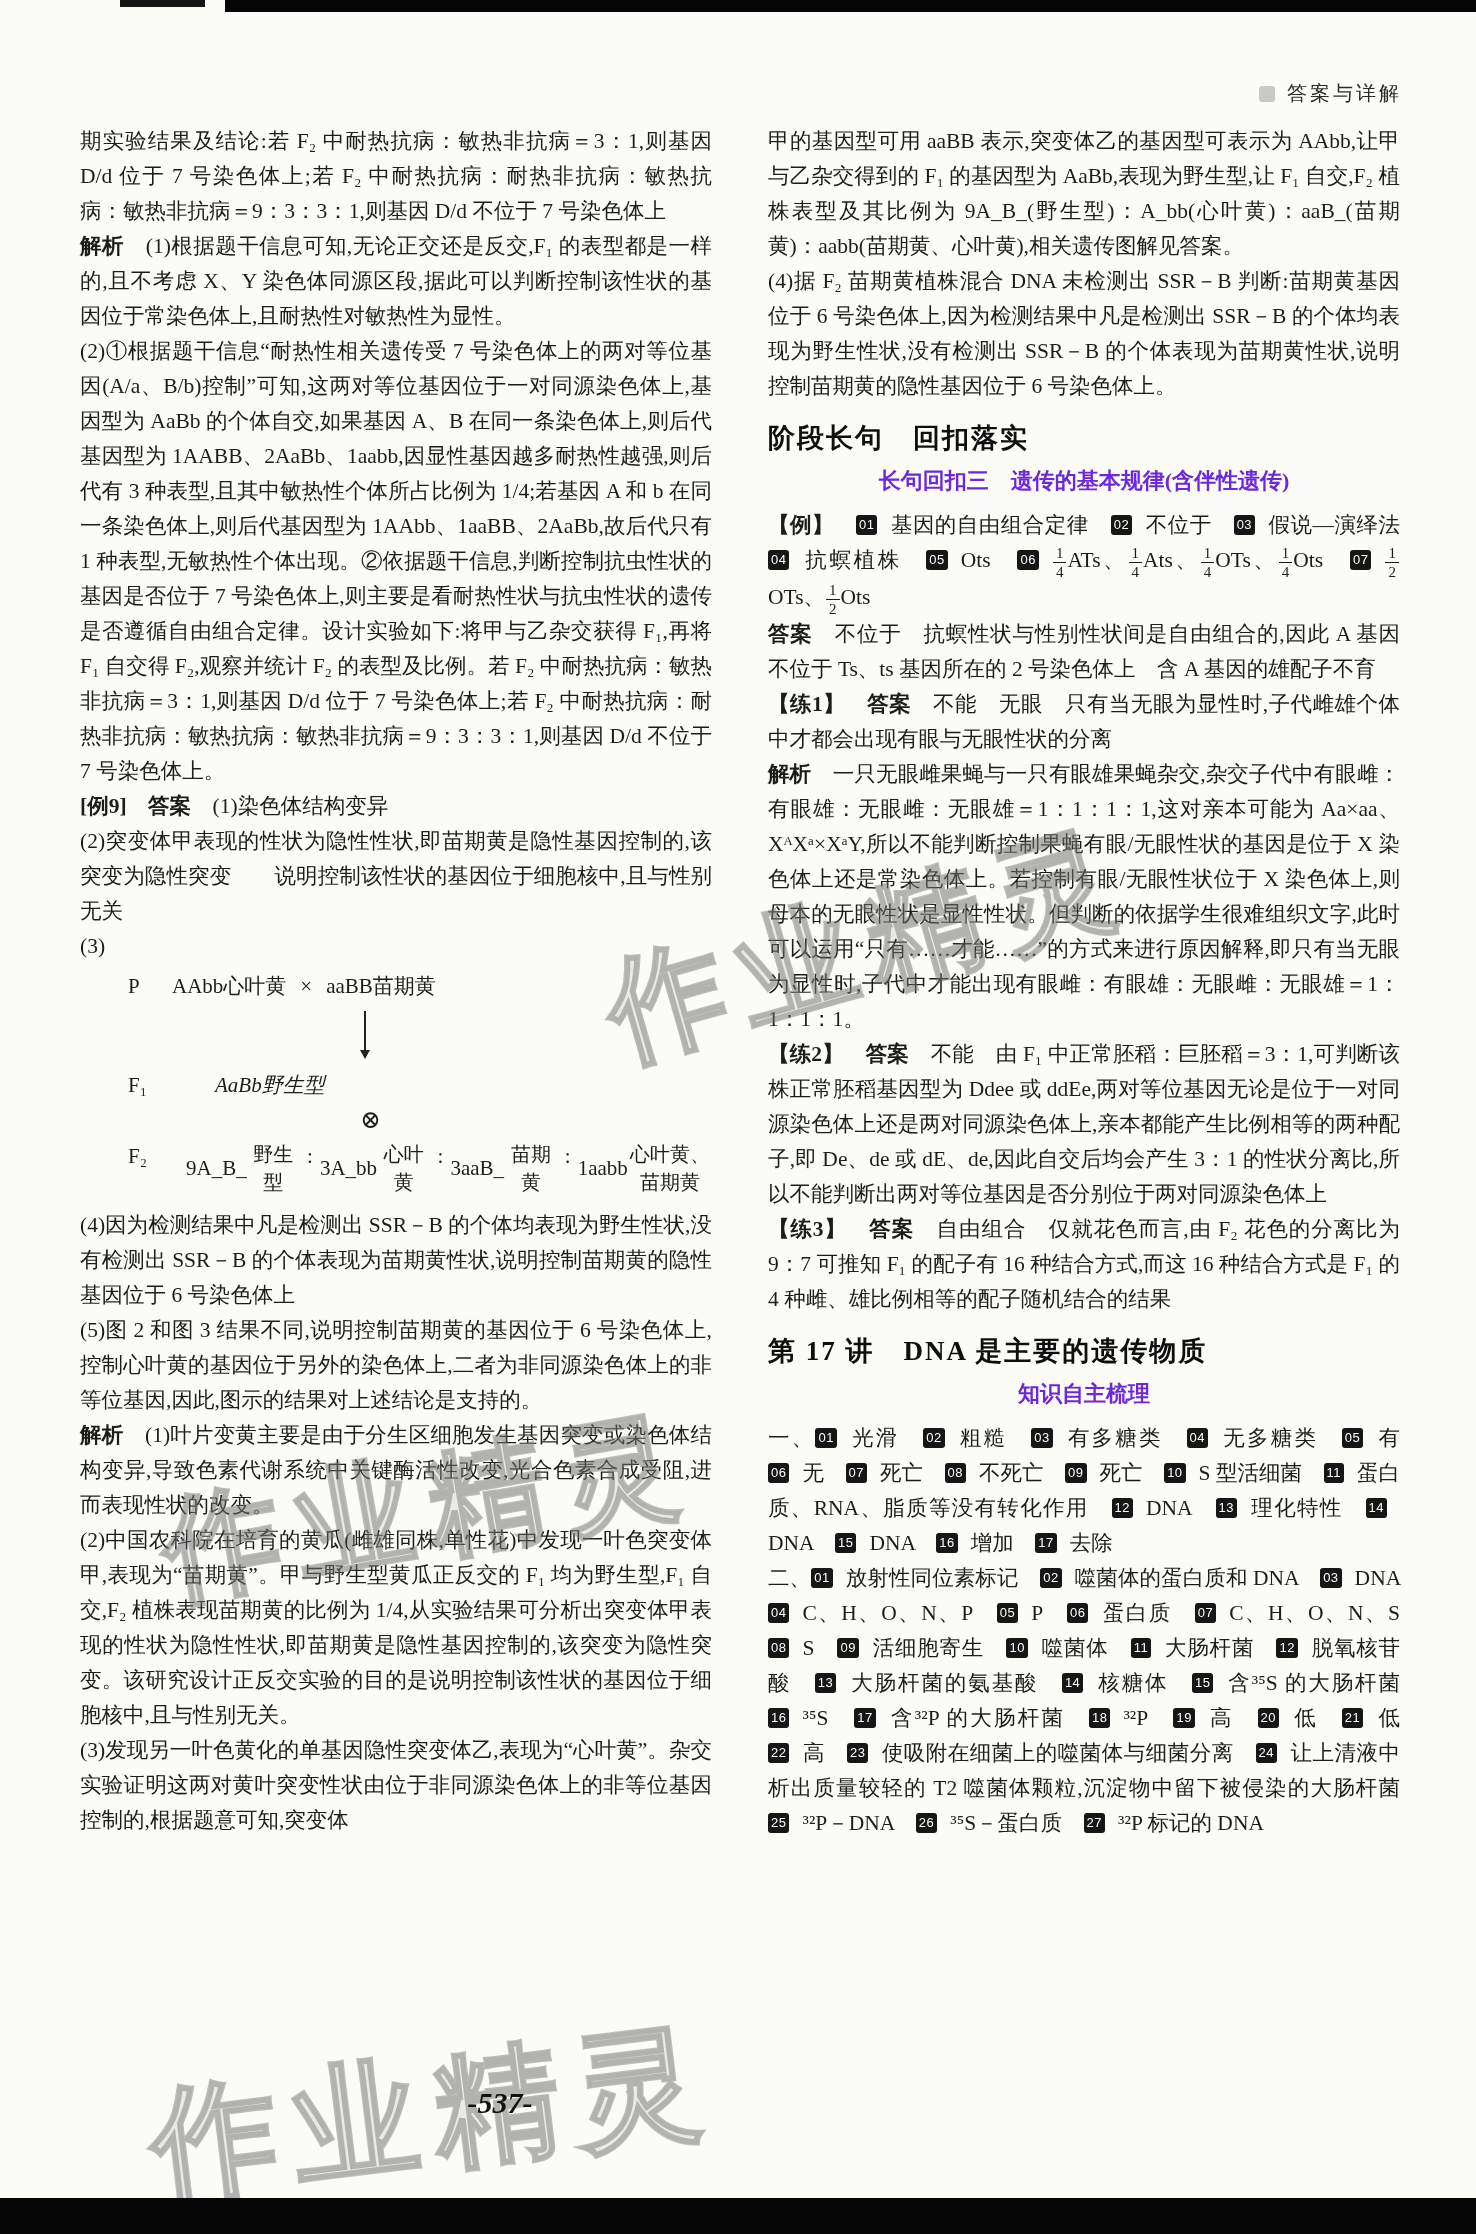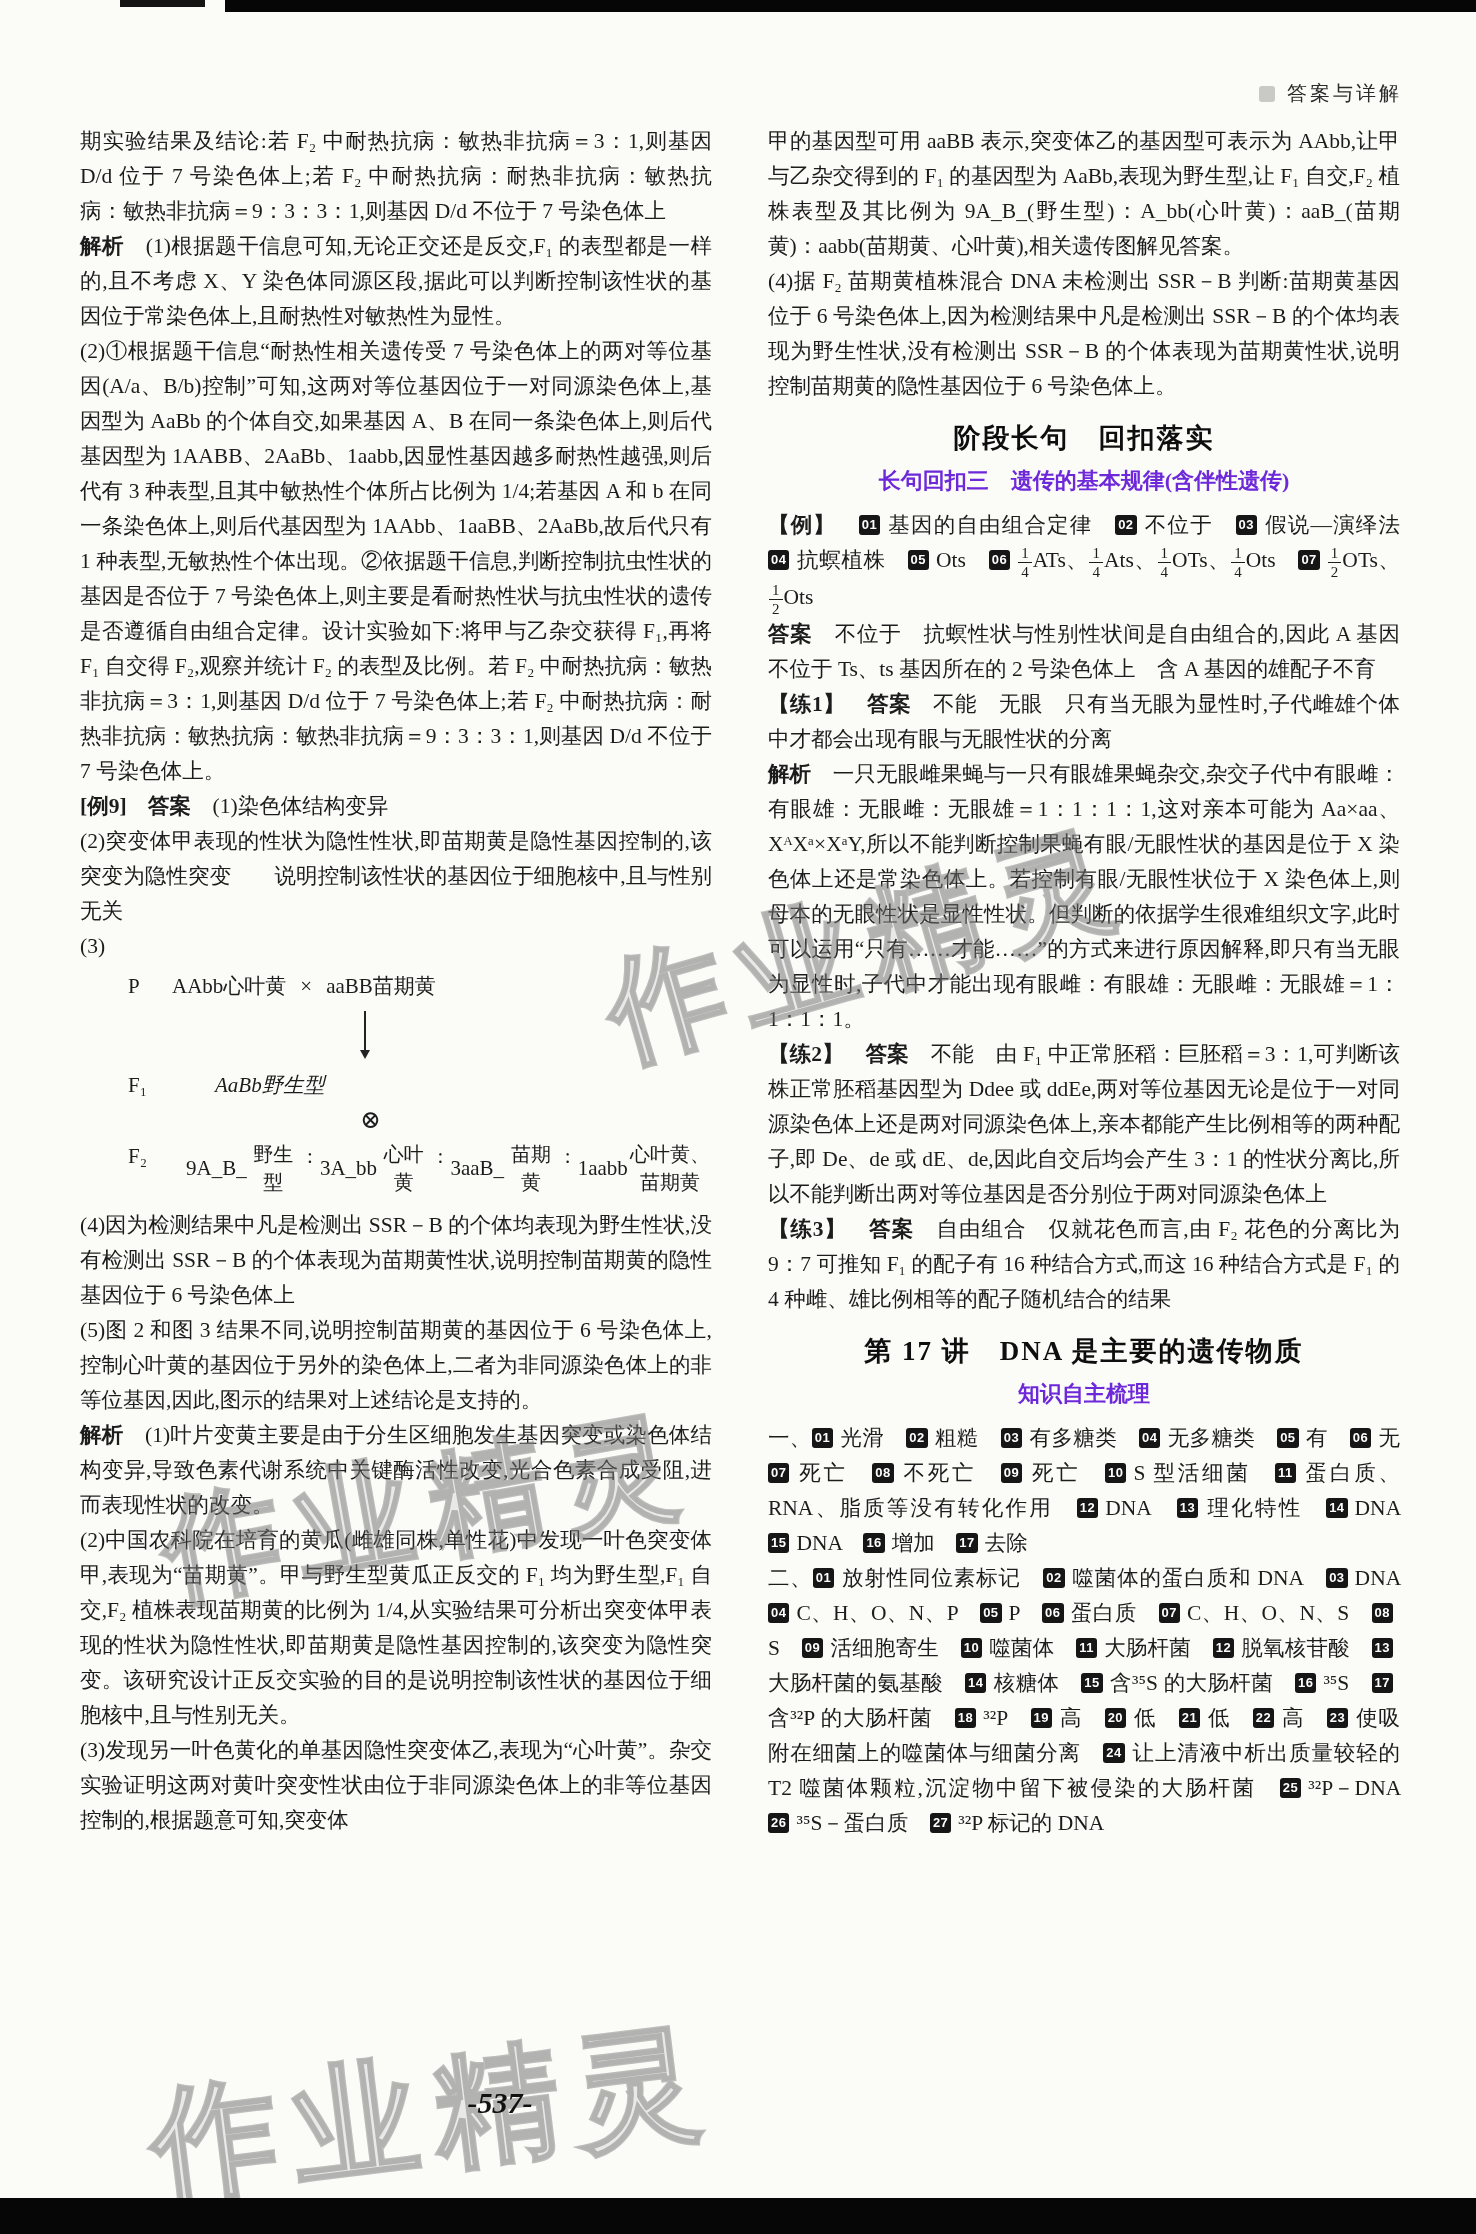--- a/index.html
+++ b/index.html
@@ -25,30 +25,30 @@
   .col { position:absolute; top:124px; width:632px; }
   .col-left  { left:80px; }
   .col-right { left:768px; }
 
   .para { margin:0; text-align:justify; font-size:21.5px; line-height:35px; }
   .seg-t { font-weight:400; }
   .seg-bold { font-weight:700; }
   .seg-badge {
     font-family:"Liberation Sans","DejaVu Sans",sans-serif;
     display:inline-block; background:#161616; color:#fff;
-    font-size:13px; font-weight:700; line-height:18px;
-    padding:1px 3px; border-radius:3px; margin-right:7px;
+    font-size:13px; font-weight:400; line-height:18px;
+    padding:1px 3px; border-radius:3px; margin-right:13px;
     vertical-align:3px; letter-spacing:0.5px;
   }
   .frac { display:inline-block; vertical-align:-10px; text-align:center;
           font-size:15px; line-height:1.08; margin:0 1px; }
   .fn { display:block; border-bottom:1.5px solid #1c1c1c; padding:0 3px 1px; }
   .fd { display:block; padding-top:1px; }
 
-  .sec-heading { text-align:center; font-size:27px; font-weight:700; letter-spacing:2px;
+  .sec-heading { text-align:left; font-size:27px; font-weight:700; letter-spacing:2px;
                  margin:16px 0 10px; color:#0e0e0e; }
   .sub-heading { text-align:center; font-size:22px; font-weight:700; margin:2px 0 12px; color:#6d28d9; }
 
   
   .diagram { margin:6px 0 12px; font-size:21px; line-height:33px; }
   .d-row { display:flex; align-items:flex-start; }
   .d-gen { width:44px; margin-left:48px; flex:none; }
   .d-geno { white-space:nowrap; }
   .d-prow .d-geno:first-of-type { margin-left:10px; }
   .d-cross { margin:0 14px; }

